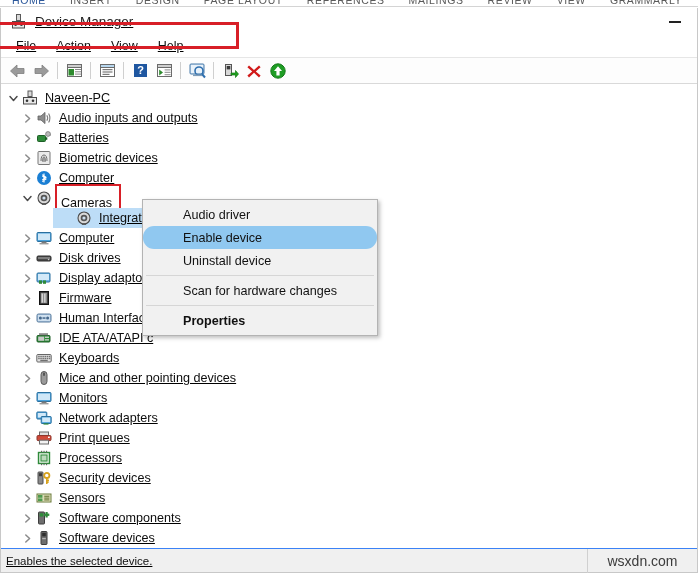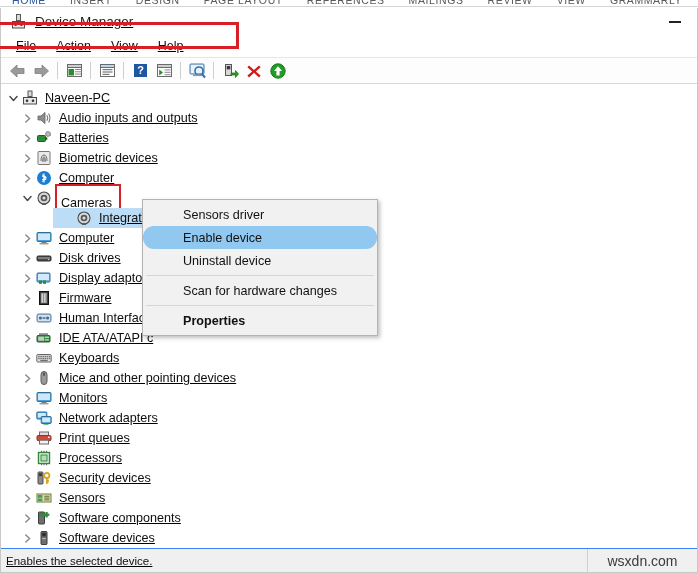--- a/index.html
+++ b/index.html
@@ -653,21 +653,21 @@
     </div>
 
   <div id="status-bar">
     <div id="status-text">Enables the selected device.</div>
     <div id="status-right">wsxdn.com</div>
   </div>
 
 </div>
 
 <div id="context-menu">
-    <div class="cm-item">Sensors driver</div>
+    <div class="cm-item">Audio driver</div>
     <div class="cm-item highlight">Enable device</div>
     <div class="cm-item">Uninstall device</div>
     <div class="cm-sep"></div>
     <div class="cm-item">Scan for hardware changes</div>
     <div class="cm-sep"></div>
     <div class="cm-item bold">Properties</div>
   </div>
 <div id="cm-red-ring"></div>
 
 </body></html>

